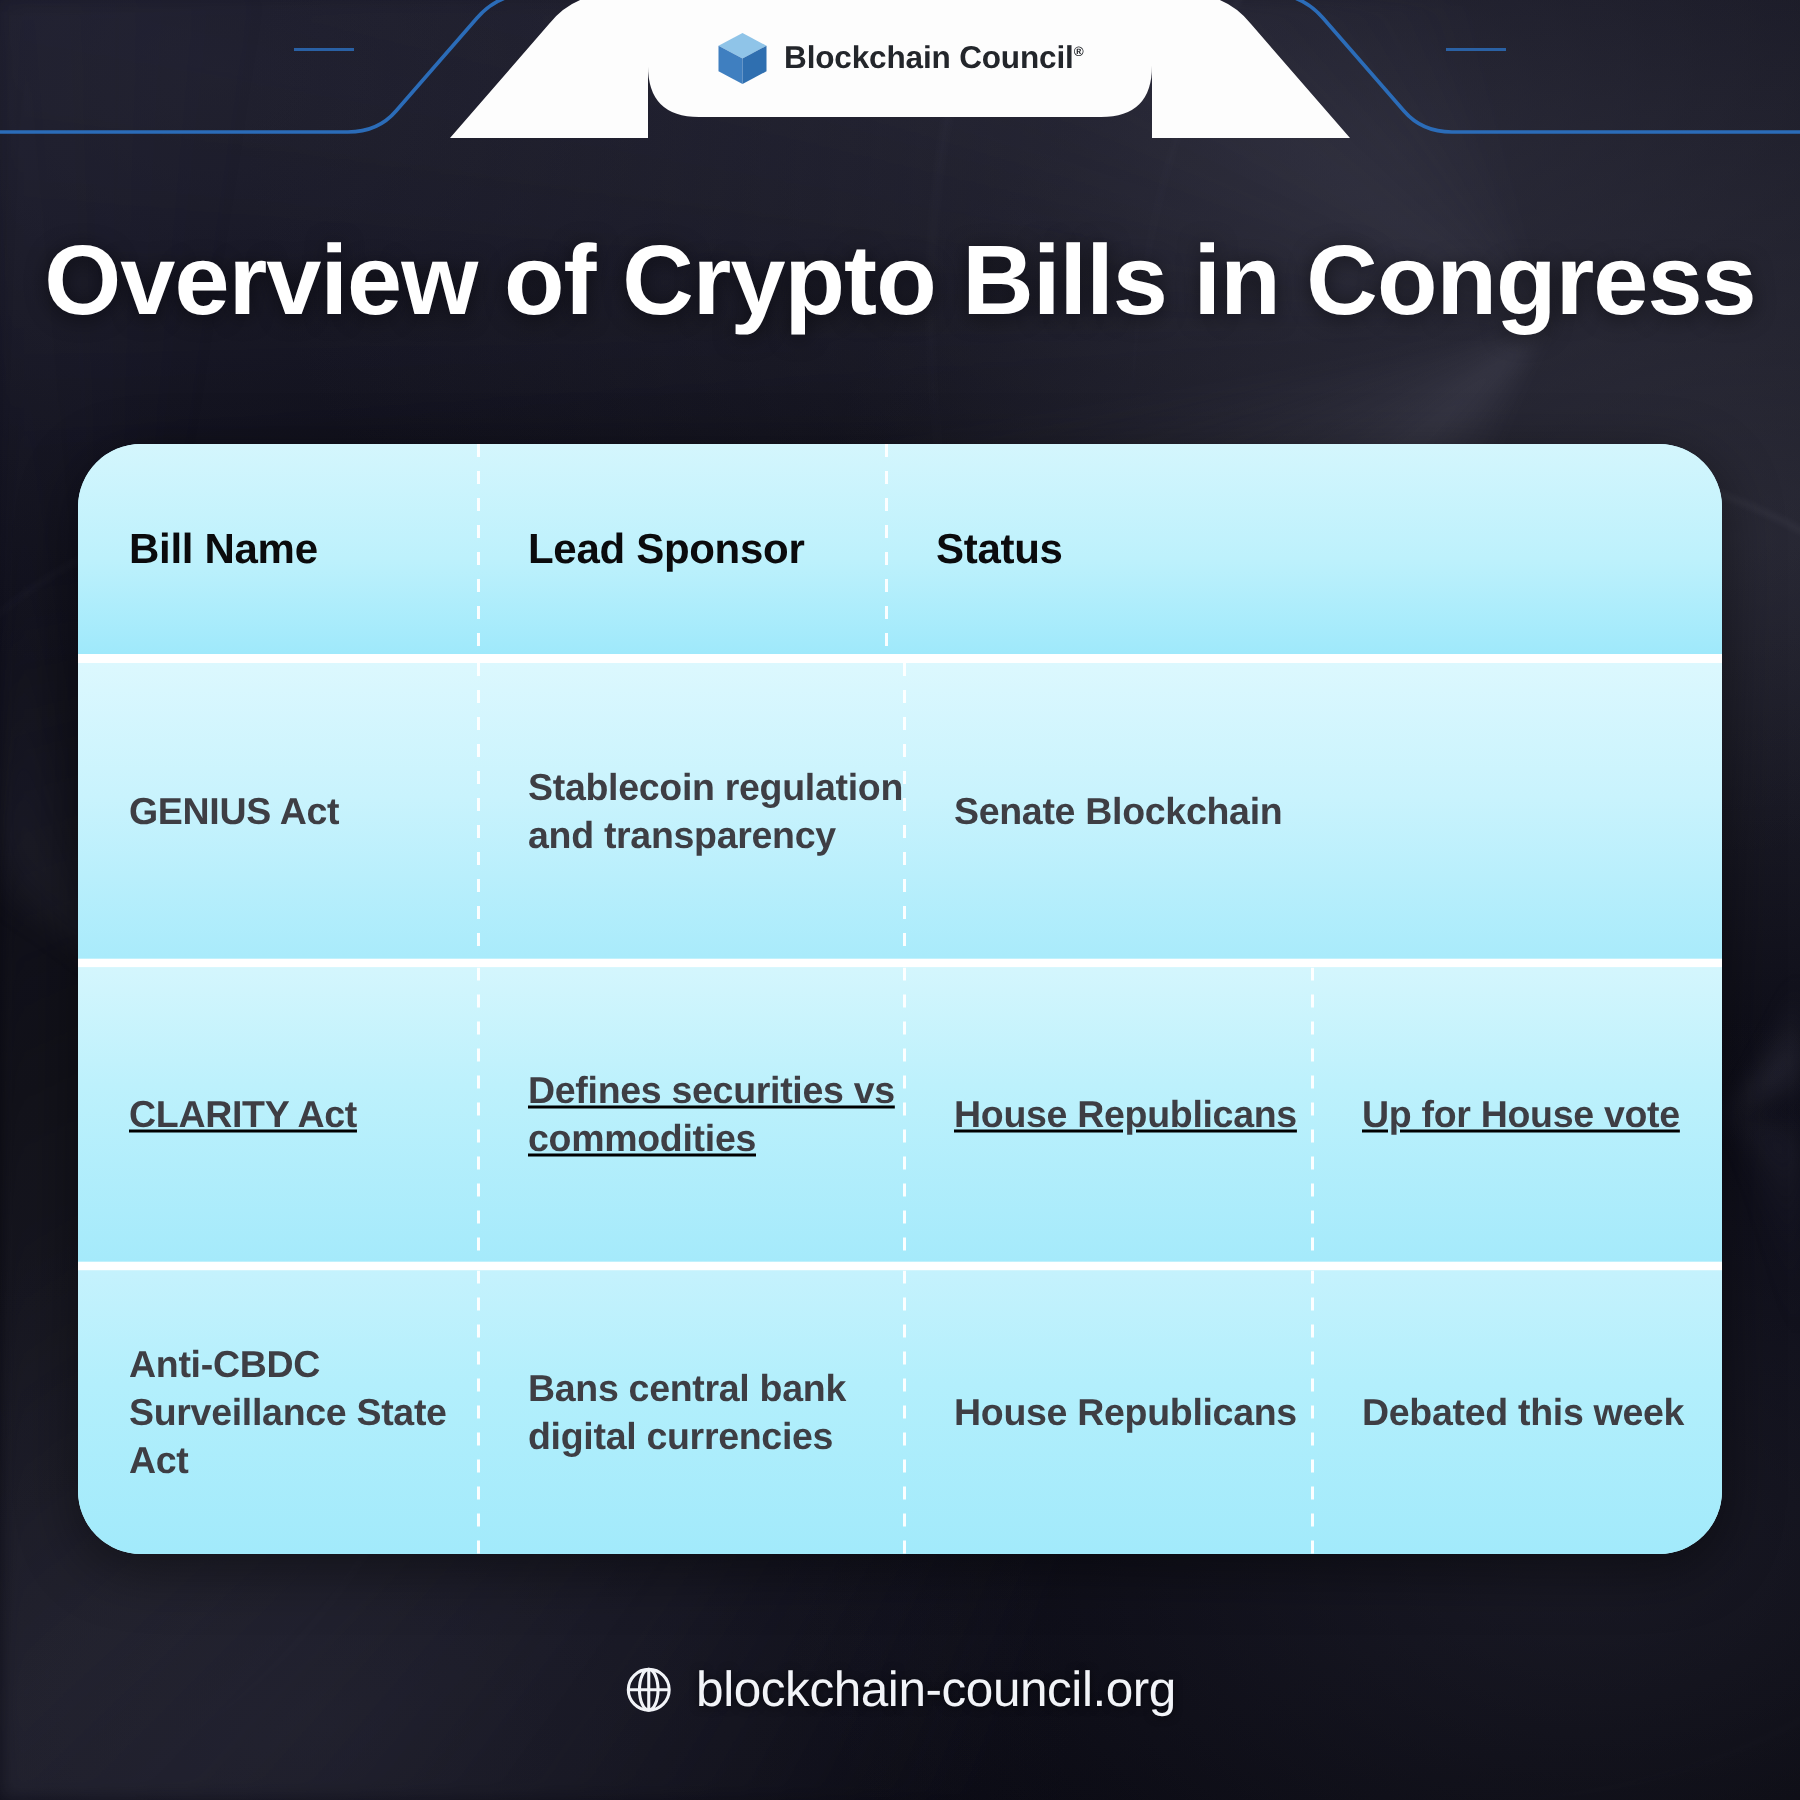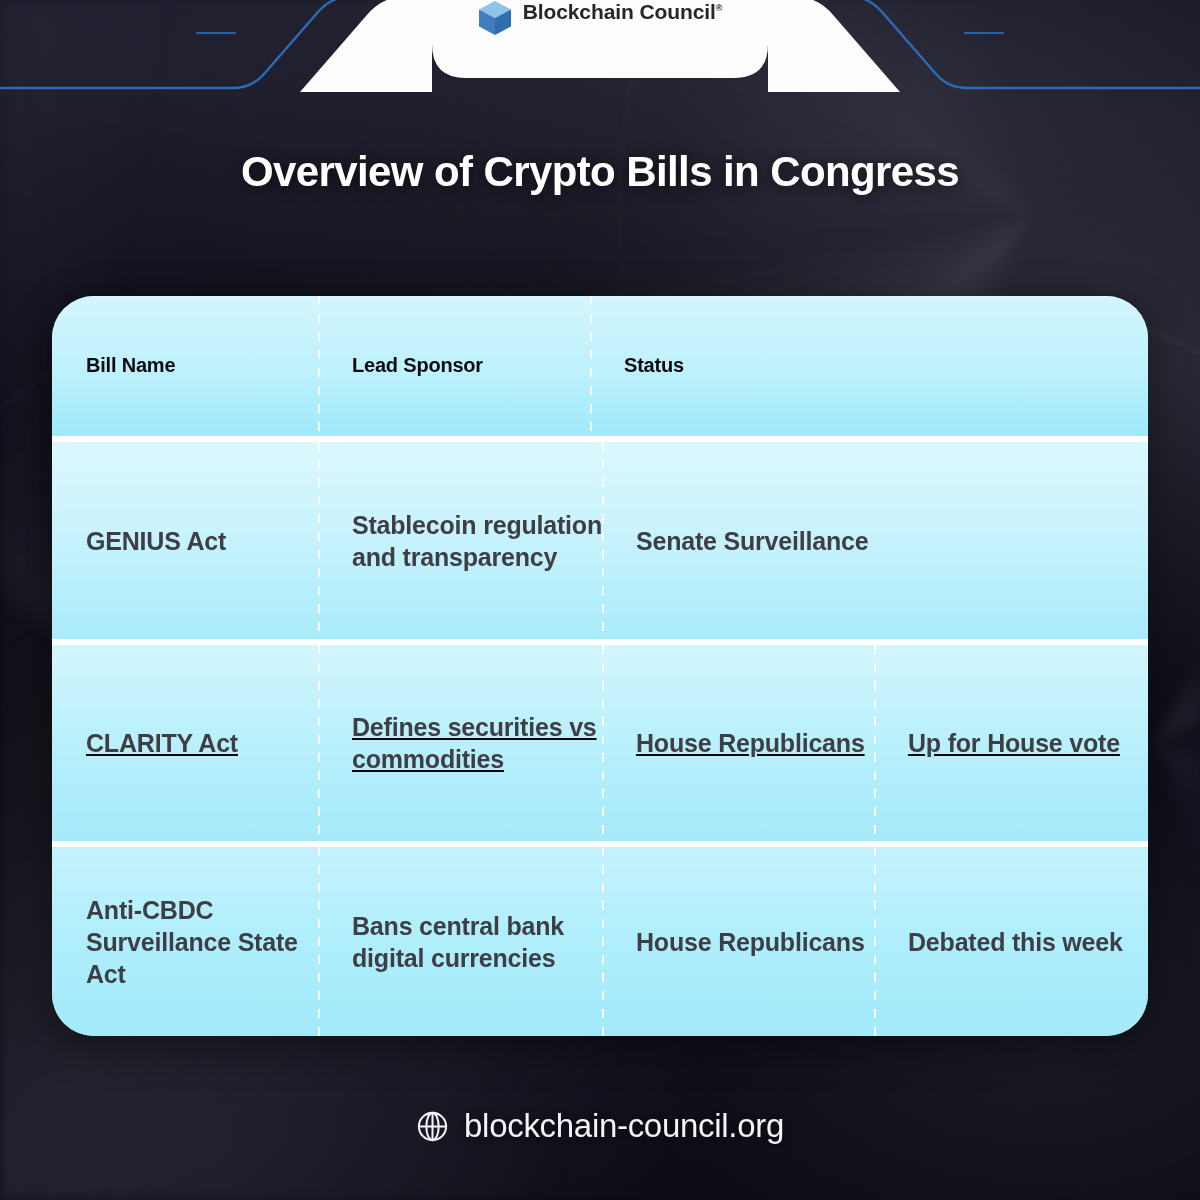--- a/index.html
+++ b/index.html
@@ -75,39 +75,39 @@
   
   #topbar {
     position:absolute; left:0; top:0; width:1200px; height:92px; z-index:6;
   }
   .notch-accent {
     position:absolute; left:0; top:0; width:1200px; height:92px;
     overflow:visible;
   }
   .logo-wrap {
     position:absolute; left:432px; top:0; width:336px; height:78px;
-    display:flex; align-items:flex-start; justify-content:center; gap:11px;
+    display:flex; align-items:center; justify-content:center; gap:11px;
     z-index:8;
   }
   .logo-cube { width:34px; height:36px; flex:0 0 auto; }
   .logo-text {
     font-size:21px; font-weight:600; color:#23262b;
     letter-spacing:-0.1px; white-space:nowrap;
     position:relative;
   }
   .logo-r {
     font-size:9px; vertical-align:super; font-weight:600; color:#23262b;
   }
 
   
   #title {
     position:absolute; left:0; top:148px; width:1200px;
     text-align:center; z-index:5;
     color:#ffffff;
-    font-size:42px; font-weight:700;
+    font-size:66px; font-weight:700;
     letter-spacing:-0.6px;
     text-shadow:0 2px 14px rgba(0,0,0,0.55);
   }
 
   
   #table {
     position:absolute; left:52px; top:296px;
     width:1096px; height:740px;
     border-radius:42px;
     overflow:hidden;
@@ -146,21 +146,21 @@
   
   .tcell.c1::before, .tcell.c2::before, .tcell.c3::before {
     content:"";
     position:absolute; left:0; top:0; bottom:0; width:2px;
     background-image:linear-gradient(to bottom,
       rgba(255,255,255,0.95) 0 9px, rgba(255,255,255,0) 9px 18px);
     background-size:2px 18px;
     background-repeat:repeat-y;
   }
 
-  .head .tcell { color:#0b0b0d; font-size:20px; font-weight:700; letter-spacing:-0.2px; }
+  .head .tcell { color:#0b0b0d; font-size:28px; font-weight:700; letter-spacing:-0.2px; }
   .body-cell   { color:#3e3e44; font-size:25px; font-weight:700; line-height:1.28; letter-spacing:-0.2px; }
 
   
   #footer {
     position:absolute; left:0; top:1096px; width:1200px; height:60px;
     display:flex; align-items:center; justify-content:center; gap:15px;
     z-index:5;
   }
   .globe { width:33px; height:33px; flex:0 0 auto; }
   #footer .url {
@@ -219,21 +219,21 @@
       <div class="tcell c0">Bill Name</div>
       <div class="tcell c2">Lead Sponsor</div>
       <div class="tcell c3">Status</div>
     </div>
 
     <div class="row-sep"></div>
 
     <div class="trow body1">
       <div class="tcell c0 body-cell">GENIUS Act</div>
       <div class="tcell c1 body-cell">Stablecoin regulation and transparency</div>
-      <div class="tcell c2 body-cell">Senate Surveillance</div>
+      <div class="tcell c2 body-cell">Senate Blockchain</div>
     </div>
 
     <div class="row-sep"></div>
 
     <div class="trow body2">
       <div class="tcell c0 body-cell">CLARITY Act</div>
       <div class="tcell c1 body-cell">Defines securities vs commodities</div>
       <div class="tcell c2 body-cell">House Republicans</div>
       <div class="tcell c3 body-cell">Up for House vote</div>
     </div>

